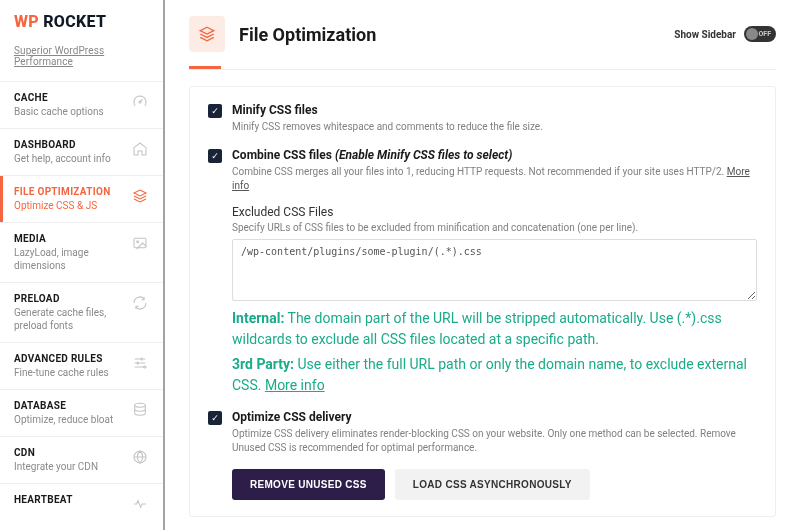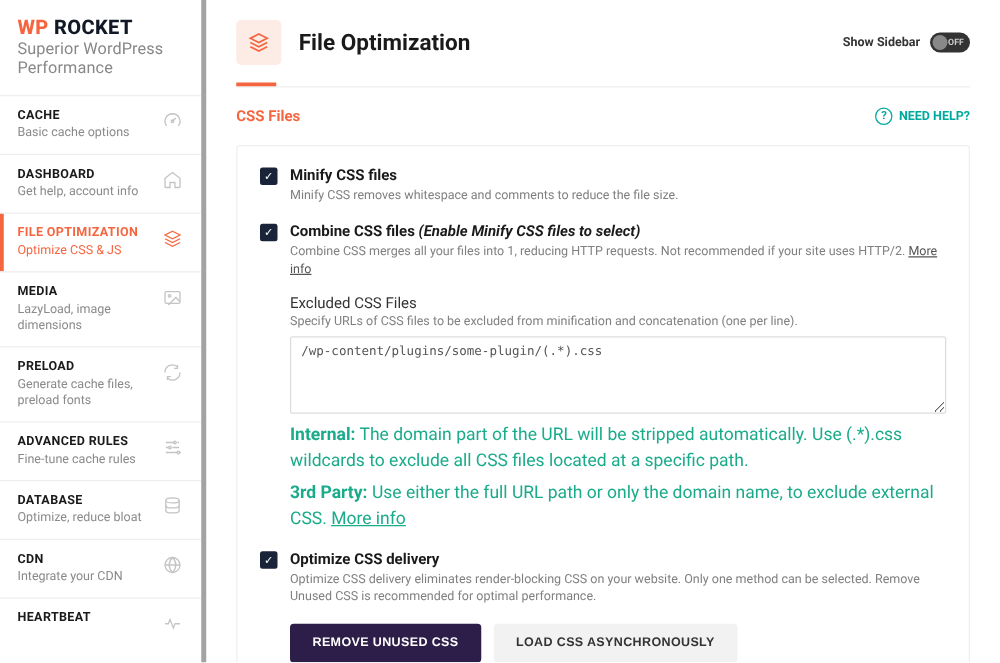--- a/index.html
+++ b/index.html
@@ -1,23 +1,23 @@
 <!DOCTYPE html>
 <html><head>
 <meta charset="utf-8">
 <style>
 * { box-sizing: border-box; margin: 0; padding: 0; }
 body { font-family: -apple-system, BlinkMacSystemFont, "Segoe UI", Roboto, sans-serif; font-size: 12px; color: #333; background: #fff; width: 800px; height: 530px; overflow: hidden; }
 .layout { display: flex; height: 530px; }
-.sidebar { width: 165px; border-right: 4px solid #a3a3a3; overflow: hidden; }
+.sidebar { width: 165px; border-right: 2px solid #a3a3a3; overflow: hidden; }
 .logo { padding: 12px 14px 14px; }
 .logo-brand { font-weight: 800; font-size: 16px; letter-spacing: 0.3px; }
 .logo-brand .wp { color: #f56640; }
 .logo-brand .rocket { color: #121926; }
-.logo-tag { font-size: 13px; color: #888; margin-top: 1px; letter-spacing: 0.1px; }
+.logo-tag { font-size: 10px; color: #888; margin-top: 14px; letter-spacing: 0.1px; text-decoration: underline; }
 .nav-item { padding: 10px 14px 10px 14px; border-top: 1px solid #eee; display: flex; gap: 8px; cursor: pointer; position: relative; }
 .nav-item:first-of-type { border-top: 1px solid #eee; }
 .nav-text { flex: 1; }
 .nav-title { font-weight: 700; font-size: 10px; letter-spacing: 0.3px; color: #1a1a1a; text-transform: uppercase; }
 .nav-sub { font-size: 10px; color: #8a8a8a; margin-top: 2px; line-height: 1.3; }
 .nav-icon { width: 18px; display: flex; align-items: flex-start; justify-content: center; color: #c4c4c4; padding-top: 2px; }
 .nav-item.active { background: #fff; }
 .nav-item.active::before { content: ""; position: absolute; left: 0; top: 0; bottom: 0; width: 3px; background: #f56640; }
 .nav-item.active .nav-title { color: #f56640; }
 .nav-item.active .nav-sub { color: #f56640; }
@@ -205,27 +205,20 @@
         <div class="toggle">
             <span class="toggle-label">OFF</span>
           </div>
       </div>
     </div>
     <div class="tabrow">
         <div class="tab-indicator"></div>
       </div>
 
     <div class="content">
-      <div class="section-head">
-        <div class="section-title">CSS Files</div>
-        <div class="need-help">
-          <span class="need-help-icon">?</span>
-          <span>NEED HELP?</span>
-        </div>
-      </div>
 
       <div class="card">
         <div class="opt">
           <div class="cb">✓</div>
           <div class="opt-body">
             <div class="opt-title">Minify CSS files</div>
             <div class="opt-desc">Minify CSS removes whitespace and comments to reduce the file size.</div>
           </div>
         </div>
 

